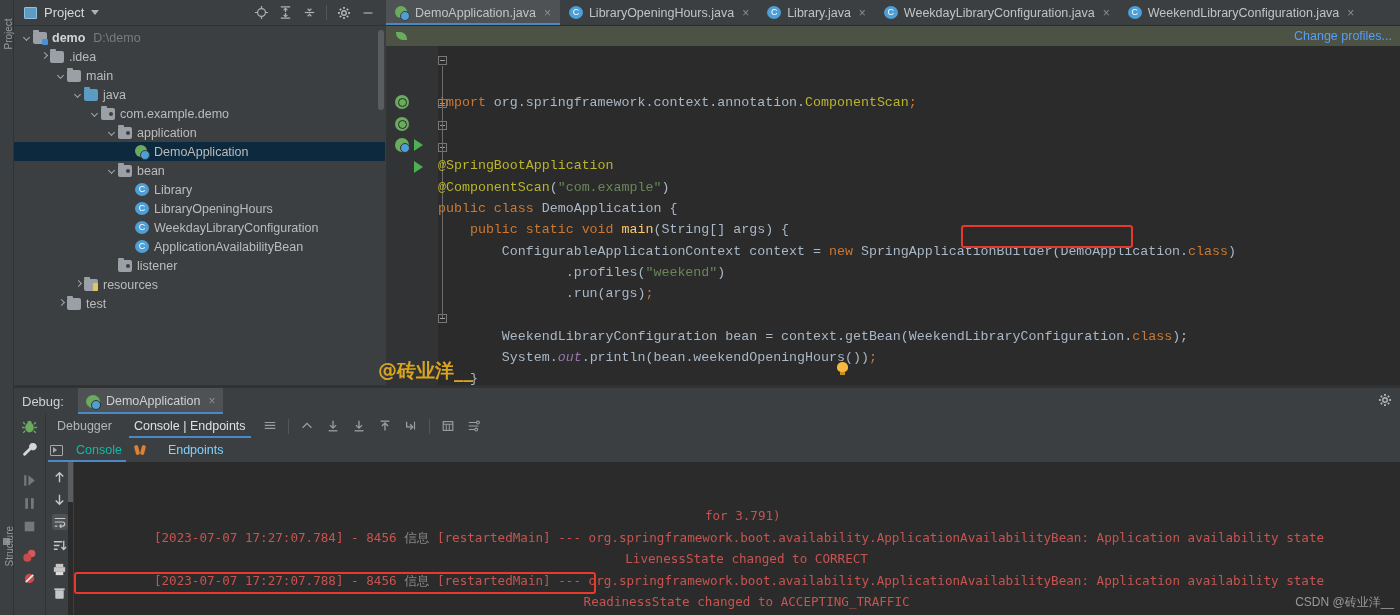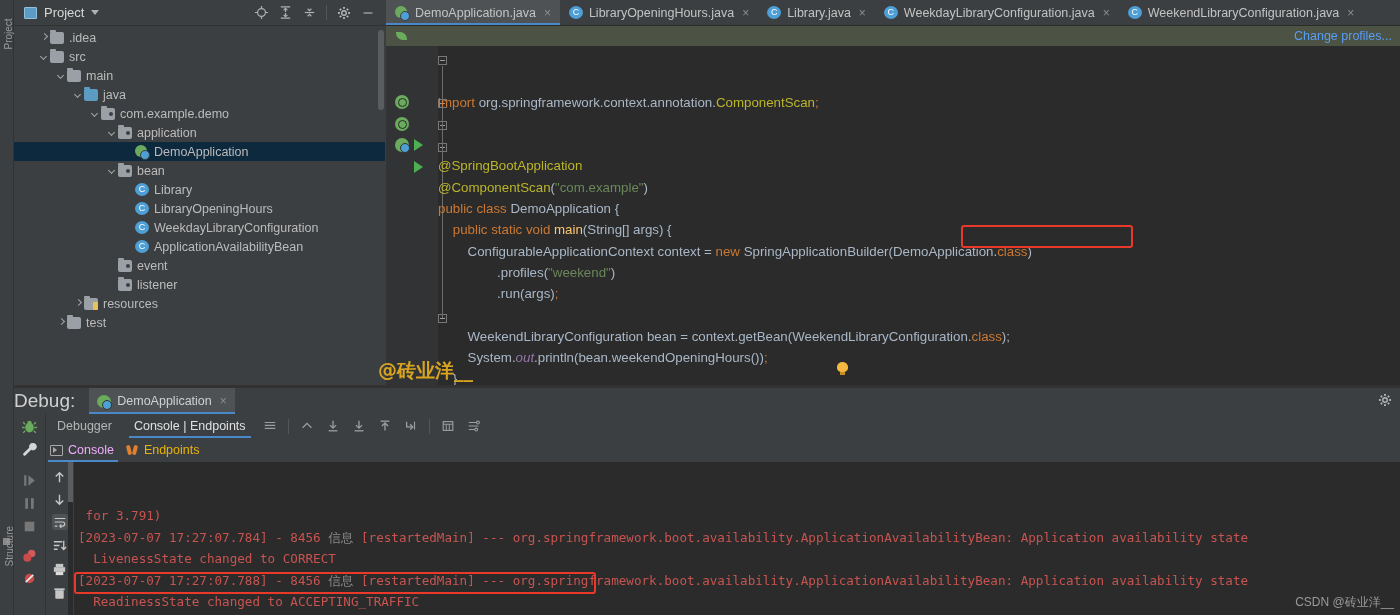--- a/index.html
+++ b/index.html
@@ -145,21 +145,21 @@
     border-left:9px solid #4caf50;
   }
   .foldmark {
     position:absolute; width:9px;height:9px;border:1px solid #787878;background:#2b2b2b;
   }
   .foldmark::after{content:"";position:absolute;left:1px;top:3px;width:5px;height:1px;background:#9a9a9a;}
   .foldline { position:absolute; width:1px; background:#6b6b6b; left:56px; }
 
   .code {
     position:absolute; left:52px; top:20px; width:962px; height:339px;
-    font-family:Liberation Sans, sans-serif;
+    font-family:Liberation Mono, monospace;
     font-size:13.3px; line-height:21.3px; color:#a9b7c6; white-space:pre;
     padding-top:3px;
   }
   .ln { height:21.3px; white-space:pre; }
   .kw { color:#cc7832; }
   .ann { color:#bbb529; }
   .str { color:#6a8759; }
   .fld { color:#9876aa; font-style:italic; }
   .mth { color:#ffc66d; }
   .pun { color:#a9b7c6; }
@@ -179,21 +179,21 @@
     font-size:19px; color:#d9a520; font-weight:bold;
     font-family:"DejaVu Sans", sans-serif;
   }
 
   
   .dbg-sep { position:absolute; left:14px; top:385px; width:1386px; height:3px; background:#323232; }
   .dbg-header {
     position:absolute; left:14px; top:388px; width:1386px; height:26px;
     background:#3c3f41; display:flex; align-items:center;
   }
-  .dbg-label { margin-left:0; font-size:19px; color:#d0d0d0; }
+  .dbg-label { margin-left:8px; font-size:13px; color:#d0d0d0; }
   .dbg-tab {
     margin-left:14px; height:26px; display:flex; align-items:center; gap:6px;
     padding:0 8px; position:relative; background:#4e5254; font-size:12.5px; color:#d0d0d0;
   }
   .dbg-tab::after{content:"";position:absolute;left:0;bottom:0;width:100%;height:2px;background:#4a88c7;}
   .gear-right { margin-left:auto; margin-right:8px; }
 
   .dbg-toolcol {
     position:absolute; left:14px; top:414px; width:32px; height:201px;
     background:#3c3f41; border-right:1px solid #323232;
@@ -226,21 +226,21 @@
     background:#3c3f41;
   }
   .cci { position:absolute; left:6px; width:16px;height:16px; }
 
   .console {
     position:absolute; left:74px; top:462px; width:1326px; height:153px;
     background:#2b2b2b; overflow:hidden;
     font-family:"DejaVu Sans Mono","Liberation Mono",monospace;
     font-size:12.6px; line-height:21.5px; color:#cccccc; white-space:pre;
   }
-  .cl { height:21.5px; white-space:pre; }
+  .cl { height:21.5px; white-space:pre;text-align:center; }
   .err { color:#c75450; }
   .warnzh { color:#8a8a8a; }
   .plain { color:#cfcfcf; }
 
   .csdn {
     position:absolute; right:6px; bottom:4px; font-size:12px; color:#9a9a9a;
   }
   .console-scroll {
     position:absolute; left:68px; top:462px; width:5px; height:153px; background:#2b2b2b;
   }
@@ -294,30 +294,31 @@
         <svg width="14" height="14" viewBox="0 0 16 16">
             <path d="M3 8h10" stroke="#b0b0b0" stroke-width="1.4"></path>
           </svg>
       </div>
     </div>
   </div>
 
   <div class="tree">
     <div id="tree-rows">
         <div class="trow">
+          <span class="tw" style="width: 8px;"></span>
+          <span class="arrow d"></span>
+          <span class="fi folder folderbadge"></span>
+          <span class="tlabel bold">demo</span>
+          <span class="tpath">D:\demo</span>
+        </div>
+        <div class="trow">
           <span class="tw" style="width: 25px;"></span>
           <span class="arrow r"></span>
           <span class="fi folder"></span>
           <span class="tlabel">.idea</span>
-        </div>
-        <div class="trow">
-          <span class="tw" style="width: 25px;"></span>
-          <span class="arrow d"></span>
-          <span class="fi folder"></span>
-          <span class="tlabel">src</span>
         </div>
         <div class="trow">
           <span class="tw" style="width: 42px;"></span>
           <span class="arrow d"></span>
           <span class="fi folder"></span>
           <span class="tlabel">main</span>
         </div>
         <div class="trow">
           <span class="tw" style="width: 59px;"></span>
           <span class="arrow d"></span>
@@ -364,26 +365,20 @@
           <span class="tw" style="width: 110px;"></span>
           <span class="arrow "></span>
           <span class="cls">C</span>
           <span class="tlabel">WeekdayLibraryConfiguration</span>
         </div>
         <div class="trow">
           <span class="tw" style="width: 110px;"></span>
           <span class="arrow "></span>
           <span class="cls">C</span>
           <span class="tlabel">ApplicationAvailabilityBean</span>
-        </div>
-        <div class="trow">
-          <span class="tw" style="width: 93px;"></span>
-          <span class="arrow "></span>
-          <span class="fi folder folderdot"></span>
-          <span class="tlabel">event</span>
         </div>
         <div class="trow">
           <span class="tw" style="width: 93px;"></span>
           <span class="arrow "></span>
           <span class="fi folder folderdot"></span>
           <span class="tlabel">listener</span>
         </div>
         <div class="trow">
           <span class="tw" style="width: 59px;"></span>
           <span class="arrow r"></span>
@@ -579,25 +574,25 @@
           <circle cx="12.5" cy="4" r="1.6" fill="none" stroke="#9d9d9d" stroke-width="1.2"></circle>
           <circle cx="10.5" cy="12" r="1.6" fill="none" stroke="#9d9d9d" stroke-width="1.2"></circle>
         </svg>
     </div>
   </div>
 
   <div class="dbg-tabs3">
     <div id="subtabs-host" style="display:flex;align-items:center;">
         <div class="d3 active">
           <span class="conico"></span>
-          <span style="color: #f0abfc;">Console</span>
+          <span style="color: #14b8a6; margin-left: 8px;">Console</span>
         </div>
         <div class="d3">
           <span class="epico"></span>
-          <span style="color: #eab308;">Endpoints</span>
+          <span style="color: #7dd3fc; margin-left: 16px;">Endpoints</span>
         </div>
       </div>
   </div>
 
   <div class="consolecol">
     <div class="cci" style="top:8px">
       <svg width="15" height="15" viewBox="0 0 16 16">
           <path d="M8 13V3M4 7l4-4 4 4" fill="none" stroke="#c6c6c6" stroke-width="1.5"></path>
         </svg>
     </div>

